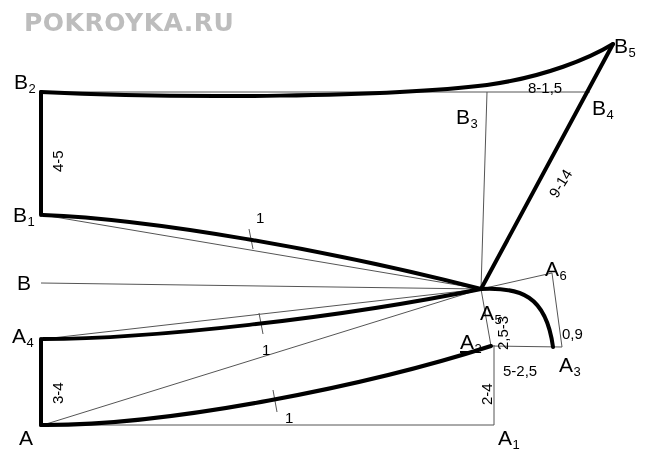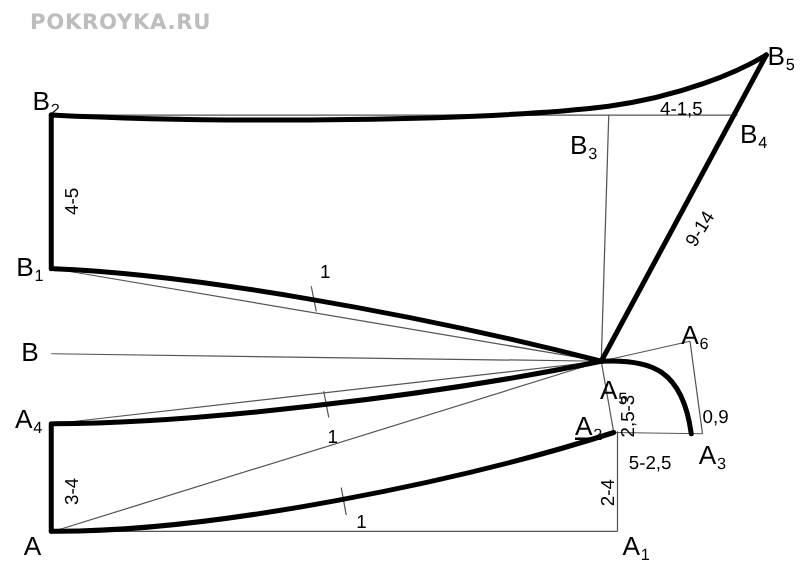--- a/index.html
+++ b/index.html
@@ -23,21 +23,21 @@
     top: 0;
     width: 648px;
     height: 468px;
   }
   .wm {
     position: absolute;
     left: 24px;
     top: 8px;
     font-family: "DejaVu Sans", sans-serif;
     font-weight: bold;
-    font-size: 17px;
+    font-size: 25px;
     letter-spacing: 0.5px;
     color: #bdbdbd;
     user-select: none;
   }
   .lbl {
     position: absolute;
     font-family: "Liberation Sans", sans-serif;
     color: #000000;
     white-space: nowrap;
     line-height: 1;
@@ -92,37 +92,37 @@
         <path d="M 41 339 L 41 425" fill="none" stroke="#000000" stroke-width="4" stroke-linecap="round" stroke-linejoin="round"></path>
         <path d="M 41 92 C 180 99, 390 97, 487 85 C 545 77, 590 58, 613 44" fill="none" stroke="#000000" stroke-width="4" stroke-linecap="round" stroke-linejoin="round"></path>
         <path d="M 613 44 L 481 289" fill="none" stroke="#000000" stroke-width="4" stroke-linecap="round" stroke-linejoin="round"></path>
         <path d="M 43 215 C 150 219, 330 250, 481 289" fill="none" stroke="#000000" stroke-width="4" stroke-linecap="round" stroke-linejoin="round"></path>
         <path d="M 43 339 C 150 339, 340 318, 481 289" fill="none" stroke="#000000" stroke-width="4" stroke-linecap="round" stroke-linejoin="round"></path>
         <path d="M 41 425 C 170 426, 370 385, 491 346" fill="none" stroke="#000000" stroke-width="4" stroke-linecap="round" stroke-linejoin="round"></path>
         <path d="M 481 289 C 520 287, 546 295, 553 347" fill="none" stroke="#000000" stroke-width="4" stroke-linecap="round" stroke-linejoin="round"></path>
       </g>
   </svg>
 
-<div class="lbl pt" style="left: 14px; top: 71px; margin-left: 12px;"><span>B</span><span class="sub">2</span></div>
+<div class="lbl pt" style="left: 14px; top: 71px;"><span>B</span><span class="sub">2</span></div>
     <div class="lbl pt" style="left: 13px; top: 204px;"><span>B</span><span class="sub">1</span></div>
     <div class="lbl pt" style="left: 17px; top: 272px;"><span>B</span></div>
     <div class="lbl pt" style="left: 12px; top: 325px; text-align: right;"><span>A</span><span class="sub">4</span></div>
     <div class="lbl pt" style="left: 19px; top: 427px;"><span>A</span></div>
     <div class="lbl pt" style="left: 456px; top: 106px;"><span>B</span><span class="sub">3</span></div>
     <div class="lbl pt" style="left: 614px; top: 14px; margin-top: 21px;"><span>B</span><span class="sub">5</span></div>
     <div class="lbl pt" style="left: 592px; top: 97px;"><span>B</span><span class="sub">4</span></div>
     <div class="lbl pt" style="left: 545px; top: 258px;"><span>A</span><span class="sub">6</span></div>
     <div class="lbl pt" style="left: 460px; top: 302px; margin-left: 20px;"><span>A</span><span class="sub">5</span></div>
     <div class="lbl pt" style="left: 460px; top: 331px; text-decoration: underline;"><span>A</span><span class="sub">2</span></div>
     <div class="lbl pt" style="left: 559px; top: 354px;"><span>A</span><span class="sub">3</span></div>
     <div class="lbl pt" style="left: 498px; top: 427px; text-align: center;"><span>A</span><span class="sub">1</span></div>
     <div class="lbl dim rot90" style="left: 50px; top: 172px;">4-5</div>
     <div class="lbl dim rot90" style="left: 50px; top: 404px;">3-4</div>
     <div class="lbl dim" style="left: 256px; top: 210px;">1</div>
     <div class="lbl dim" style="left: 262px; top: 342px;">1</div>
     <div class="lbl dim" style="left: 285px; top: 410px;">1</div>
-    <div class="lbl dim" style="left: 528px; top: 80px;">4-1,5</div>
+    <div class="lbl dim" style="left: 528px; top: 80px;">8-1,5</div>
     <div class="lbl dim rot-diag" style="left: 546px; top: 192px;">9-14</div>
     <div class="lbl dim rot90" style="left: 495px; top: 350px;">2,5-3</div>
     <div class="lbl dim" style="left: 562px; top: 326px;">0,9</div>
     <div class="lbl dim" style="left: 503px; top: 363px;">5-2,5</div>
     <div class="lbl dim rot90" style="left: 479px; top: 405px;">2-4</div>
   </div>
 
 </body></html>

